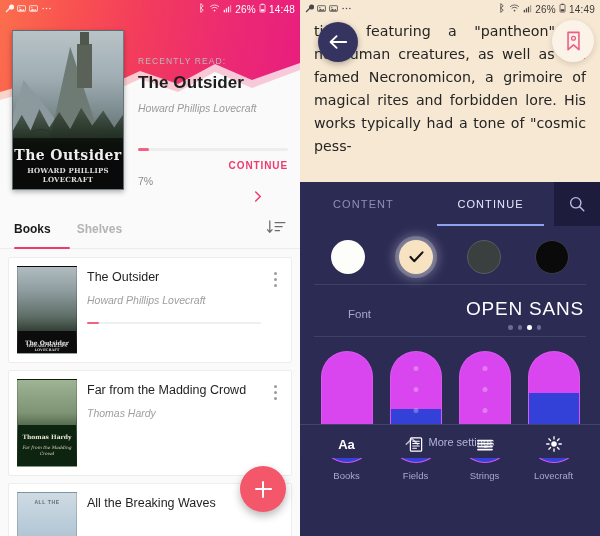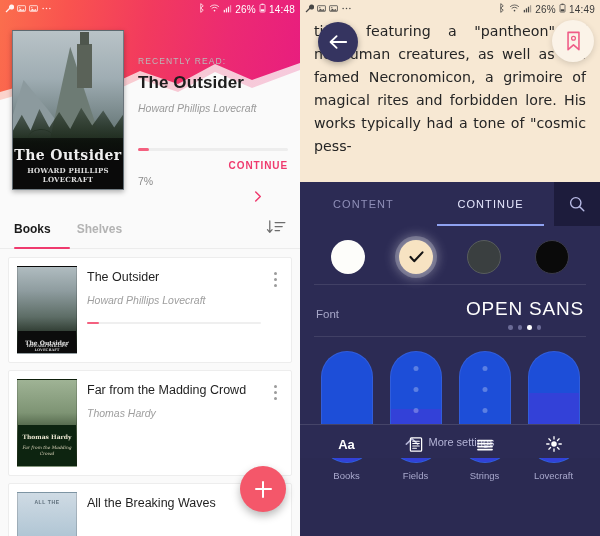--- a/index.html
+++ b/index.html
@@ -163,33 +163,33 @@
   .set-tab { flex:1; display:flex; align-items:center; justify-content:center; font-size:11px; letter-spacing:1.1px; color:#8f8fb8; cursor:pointer; position:relative; }
   .set-tab.active { color:#e7e8ff; }
   .set-tab.active:after { content:''; position:absolute; left:8%; right:8%; bottom:0; height:2px; background:#8fa2f0; }
   .set-search { width:46px; background:#1d1c3c; display:flex; align-items:center; justify-content:center; cursor:pointer; }
 
   .theme-row { display:flex; align-items:center; justify-content:space-around; padding: 14px 14px 10px 14px; }
   .theme-dot { width:34px; height:34px; border-radius:50%; display:flex; align-items:center; justify-content:center; cursor:pointer; position:relative; }
   .theme-dot.sel { box-shadow: 0 0 0 4px rgba(255,255,255,.22), 0 0 11px 5px rgba(255,255,255,.30); }
   .sep { height:1px; background: rgba(255,255,255,.10); margin: 0 14px; }
 
-  .font-row { display:flex; align-items:center; padding: 13px 16px 6px 16px; }
+  .font-row { display:flex; align-items:center; padding: 13px 16px 6px 16px; margin-left: 32px; }
   .font-label { font-size:11.5px; color:#a7a7c8; }
   .font-right { margin-left:auto; text-align:right; }
   .font-name { font-size:19px; color:#ffffff; letter-spacing:.8px; }
   .dots { display:flex; gap:5px; justify-content:center; margin-top:5px; }
   .dots i { width:4.5px; height:4.5px; border-radius:50%; background:#6b6b96; display:block; }
   .dots i.on { background:#ffffff; }
 
   .sliders { display:flex; justify-content:space-around; padding: 14px 12px 0 12px; }
   .slider-wrap { width:52px; text-align:center; }
   .slider {
     position:relative; width:52px; height:112px; border-radius:26px;
-    background:#1d4ed8; border: 1px solid rgba(255,255,255,.09); overflow:hidden; cursor:pointer;
+    background:#d946ef; border: 1px solid rgba(255,255,255,.09); overflow:hidden; cursor:pointer;
   }
   .slider .fill { position:absolute; left:0; bottom:0; width:100%; background:#3341d8; }
   .slider .ticks { position:absolute; left:50%; top:14px; transform:translateX(-50%); display:flex; flex-direction:column; gap:16px; }
   .slider .ticks i { width:5px; height:5px; border-radius:50%; background:rgba(255,255,255,.28); display:block; }
   .slider .glyph { position:absolute; left:0; bottom:10px; width:100%; display:flex; align-items:center; justify-content:center; color:#fff; font-size:13px; font-weight:700; z-index:3; }
   .slider-label { font-size:9.5px; color:#a9a9cd; margin-top:7px; }
 
   .more-bar { position:absolute; left:0; bottom:0; width:300px; height:34px; border-top:1px solid rgba(255,255,255,.12);
      display:flex; align-items:center; justify-content:center; gap:9px; color:#b4b4d6; font-size:11px; cursor:pointer; background:#2c2b54; }
 </style>

